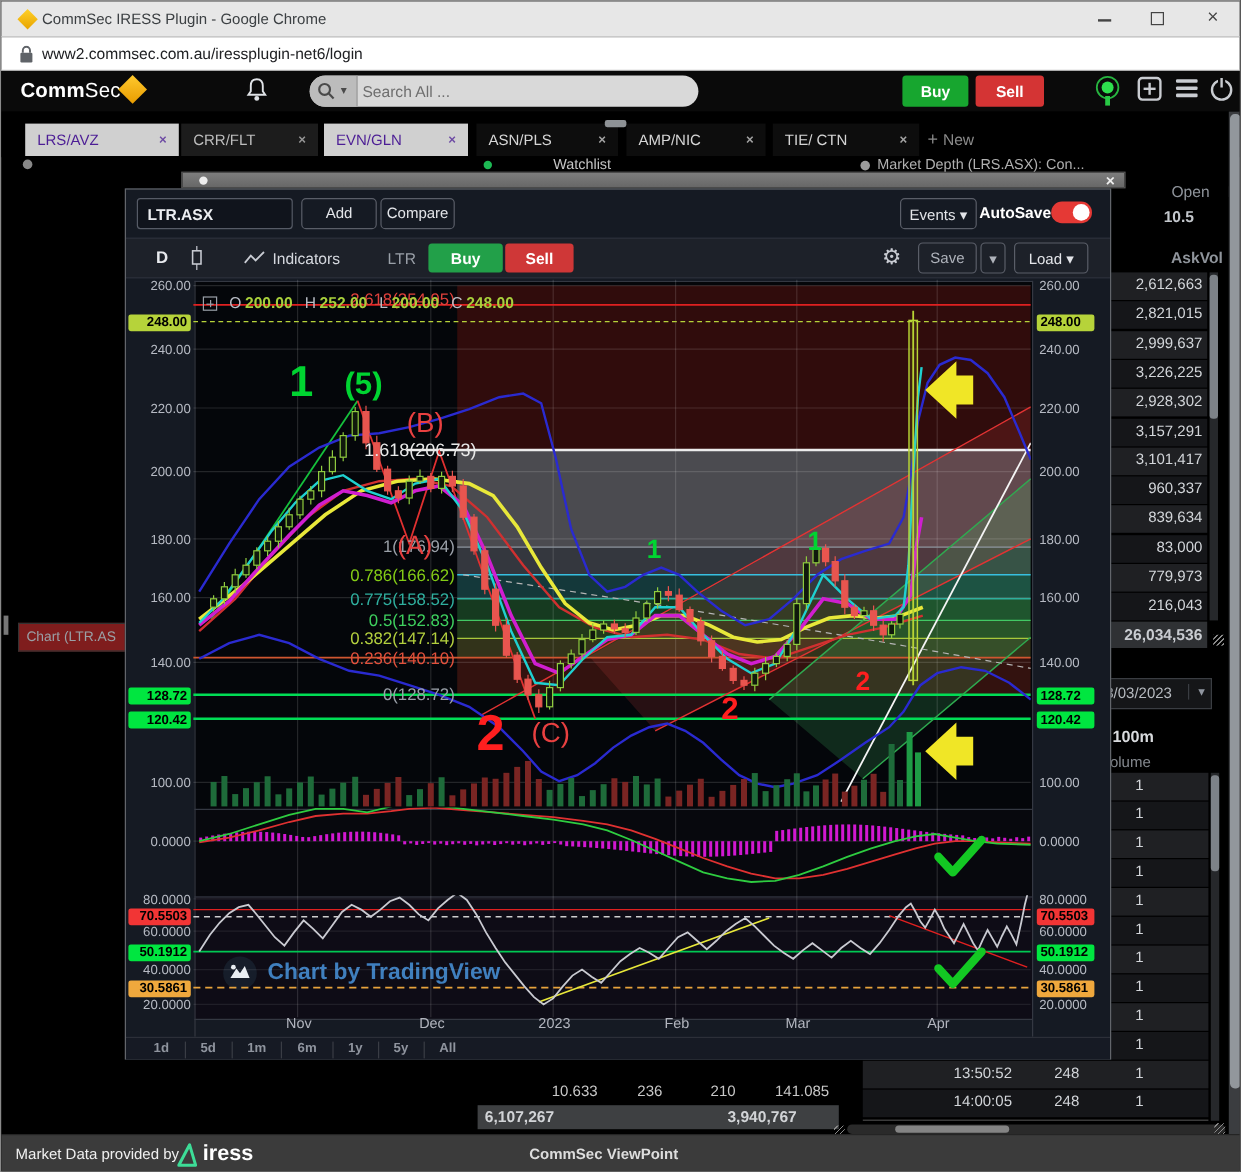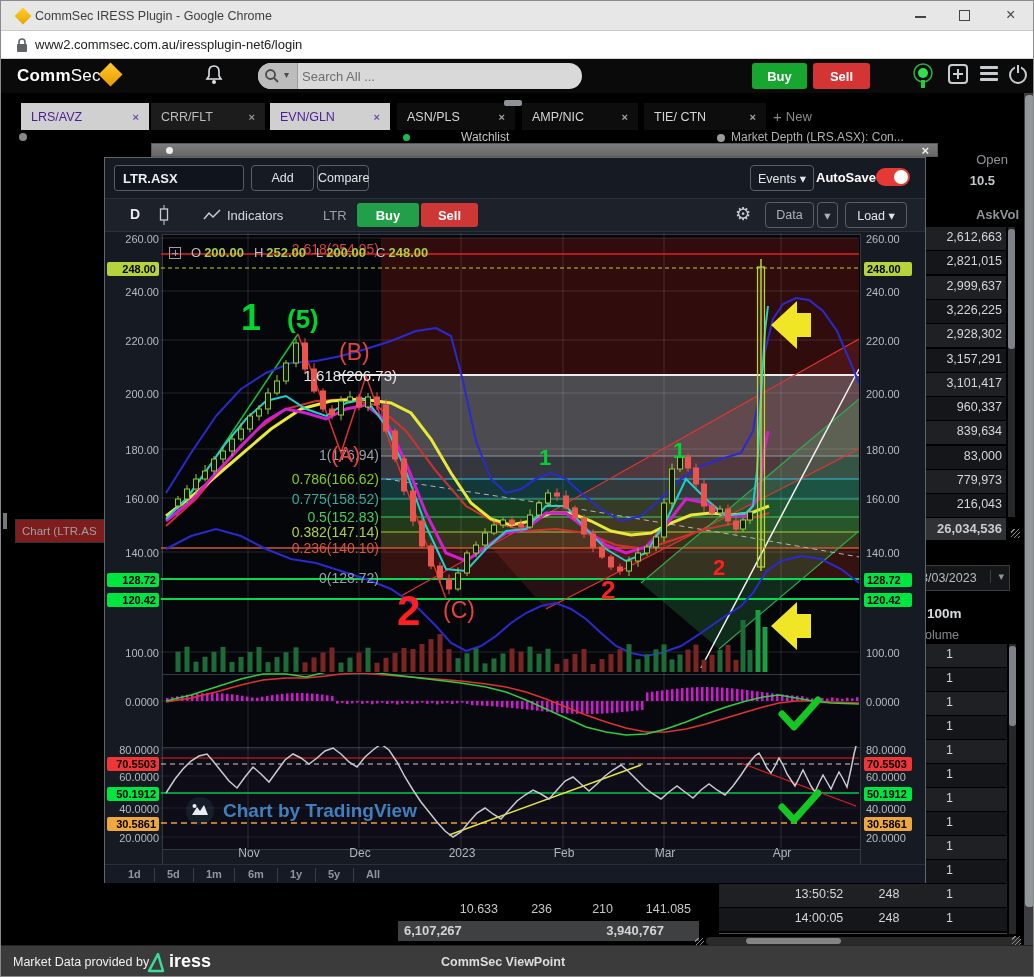--- a/index.html
+++ b/index.html
@@ -311,42 +311,42 @@
       <div style="position:absolute;left:1px;top:2px;width:9px;height:812px;background:#92979c;border-radius:4px"></div>
     </div>
 
   <div id="wtitle">
     <div class="abs dot" style="left:14px;top:3px;width:7px;height:7px;background:#ededed"></div>
     <div class="abs" style="right:8px;top:-1px;color:#eee;font-size:13px;font-weight:bold;cursor:pointer">×</div>
   </div>
   <div id="wbody">
     <input id="symin" value="LTR.ASX" style="">
     <button class="cbtn" style="left:146px;top:7px;width:63px;height:26px">Add</button>
-    <button class="cbtn" style="left:212px;top:7px;width:52px;height:26px">Compare</button>
+    <button class="cbtn" style="left:212px;top:7px;width:62px;height:26px">Compare</button>
     <button class="cbtn" style="left:645px;top:7px;width:64px;height:26px"><span>Events</span> <span>▾</span></button>
     <div class="abs" style="left:711px;top:12px;font-size:13px;font-weight:bold;color:#fff">AutoSave</div>
     <div class="abs" style="left:771px;top:10px;width:34px;height:18px;background:#e53935;border-radius:9px;cursor:pointer">
         <div style="position:absolute;right:2px;top:2px;width:14px;height:14px;background:#fff;border-radius:50%"></div>
       </div>
 
     <div id="tbar2">
       <div class="abs" style="left:25px;top:7px;font-size:14px;font-weight:bold;color:#e8eaee;cursor:pointer">D</div>
       <svg class="abs" style="left:52px;top:6px;cursor:pointer" width="14" height="20">
           <line x1="7" y1="0" x2="7" y2="20" stroke="#c8cbd2" stroke-width="1"></line>
           <rect x="3.5" y="4" width="7" height="11" fill="#1d2129" stroke="#c8cbd2" stroke-width="1.3"></rect>
         </svg>
       <svg class="abs" style="left:98px;top:10px;cursor:pointer" width="18" height="12">
           <polyline points="1,10 6,4 10,8 17,1" fill="none" stroke="#c8cbd2" stroke-width="1.5"></polyline>
         </svg>
       <div class="abs" style="left:122px;top:9px;font-size:13px;color:#d5d8de;cursor:pointer">Indicators</div>
       <div class="abs" style="left:218px;top:9px;font-size:13px;color:#9aa0a8">LTR</div>
       <button class="abs" style="left:252px;top:4px;width:62px;height:24px;background:#22a049;border:0;border-radius:3px;color:#fff;font-weight:bold;font-size:13px;cursor:pointer">Buy</button>
       <button class="abs" style="left:316px;top:4px;width:57px;height:24px;background:#cf3737;border:0;border-radius:3px;color:#fff;font-weight:bold;font-size:13px;cursor:pointer">Sell</button>
       <div class="abs" style="left:630px;top:4px;font-size:18px;color:#c8cbd2;cursor:pointer">⚙</div>
-      <button class="cbtn" style="left:660px;top:3px;width:49px;height:26px;color:#aeb2ba">Data</button>
+      <button class="cbtn" style="left:660px;top:3px;width:49px;height:26px;color:#aeb2ba">Save</button>
       <button class="cbtn" style="left:712px;top:3px;width:21px;height:26px;color:#aeb2ba">▾</button>
       <button class="cbtn" style="left:740px;top:3px;width:62px;height:26px"><span>Load</span> <span>▾</span></button>
     </div>
 
     <div class="abs" style="left:57px;top:76px;width:698px;height:440px;background:#04060a"></div>
     <div class="abs" style="left:57px;top:516px;width:698px;height:73px;background:#07080d"></div>
     <div class="abs" style="left:57px;top:589px;width:698px;height:102px;background:#0e0c16"></div>
 
     <div class="abs" style="left:80px;top:638px;display:flex;align-items:center">
       <svg width="30" height="30">

